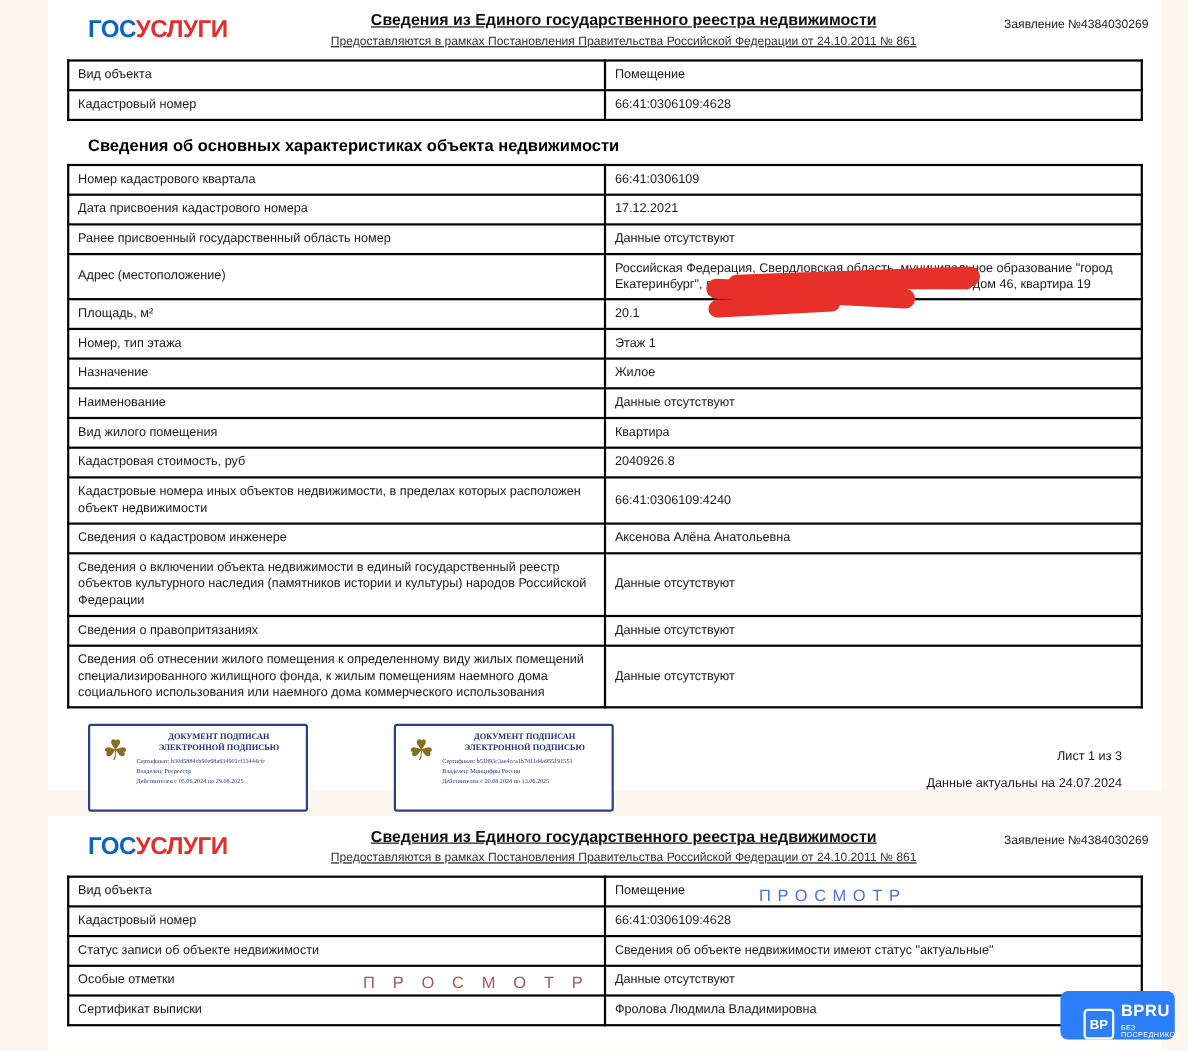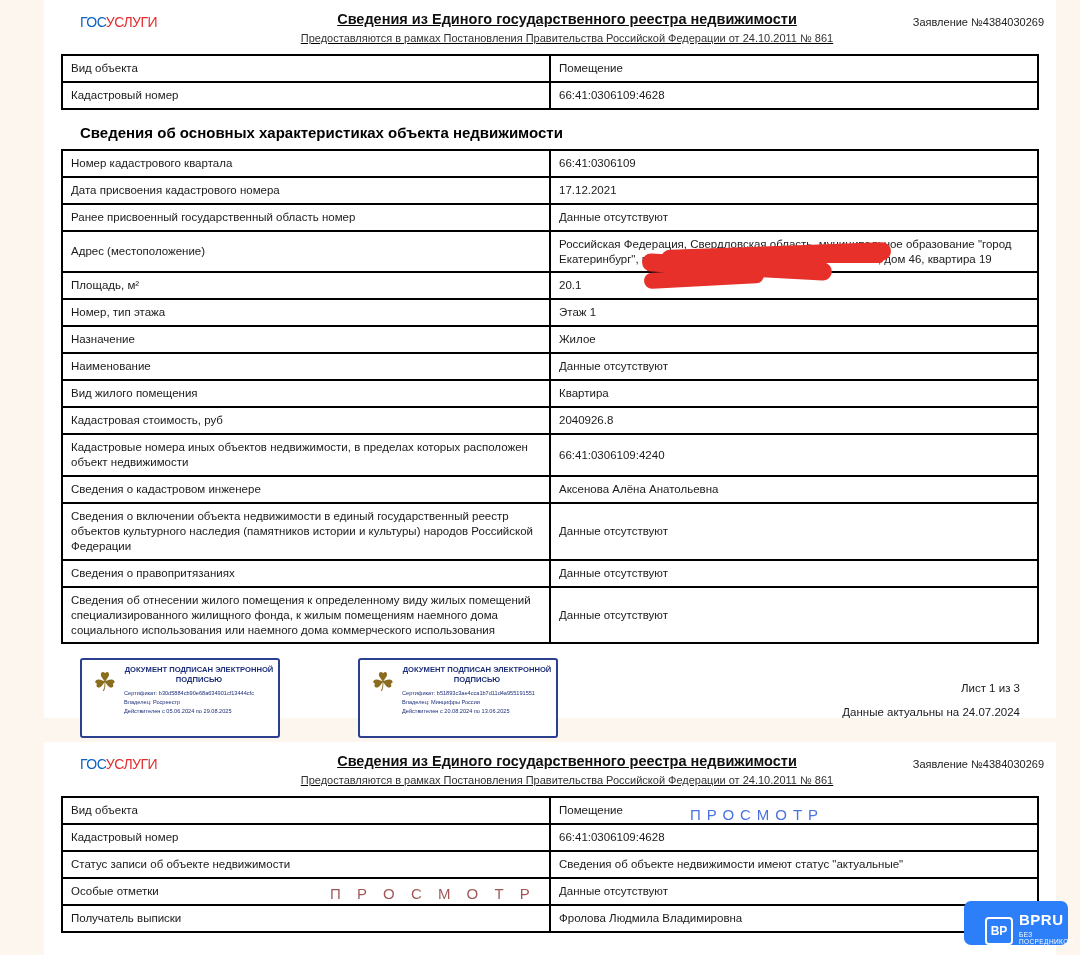--- a/index.html
+++ b/index.html
@@ -28,22 +28,22 @@
   .sheet-2 { top: 742px; height: 213px; }
 
   
   .doc-header {
     display: flex;
     align-items: flex-start;
     padding: 10px 12px 8px 36px;
     box-sizing: border-box;
   }
   .logo {
-    font-size: 14px;
-    font-weight: normal;
+    font-size: 22px;
+    font-weight: bold;
     letter-spacing: -0.5px;
     white-space: nowrap;
     padding-top: 4px;
     flex: 0 0 auto;
     width: 180px;
   }
   .logo .gos { color: #0b63c5; }
   .logo .uslugi { color: #e02d2d; }
 
   .header-center {
@@ -137,21 +137,21 @@
     display: flex;
     align-items: flex-start;
     justify-content: center;
     padding-top: 4px;
   }
   .eagle {
     font-size: 26px;
     line-height: 1;
     color: #8a6d1f;
   }
-  .stamp-body { flex: 1 1 auto; }
+  .stamp-body { flex: 1 1 auto; font-family: Liberation Serif, serif; }
   .stamp-title {
     font-size: 7.6px;
     font-weight: bold;
     color: #1d2f7a;
     text-align: center;
     line-height: 1.25;
     text-transform: uppercase;
   }
   .stamp-lines {
     margin-top: 5px;
@@ -385,21 +385,21 @@
         </tr>
         <tr>
           <td class="label">Статус записи об объекте недвижимости</td>
           <td class="value">Сведения об объекте недвижимости имеют статус "актуальные"</td>
         </tr>
         <tr>
           <td class="label">Особые отметки</td>
           <td class="value">Данные отсутствуют</td>
         </tr>
         <tr>
-          <td class="label">Получатель выписки</td>
+          <td class="label">Сертификат выписки</td>
           <td class="value">Фролова Людмила Владимировна</td>
         </tr>
       </tbody>
     </table>
   </div>
 
   <div class="watermark2">ПРОСМОТР</div>
   <div class="watermark">П Р О С М О Т Р</div>
 
   <div class="badge">

